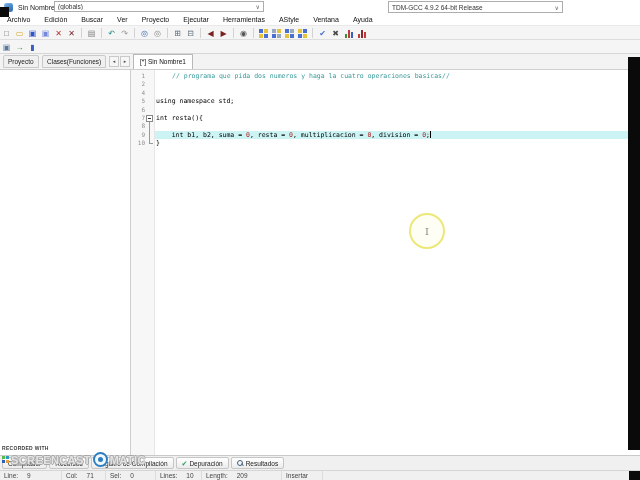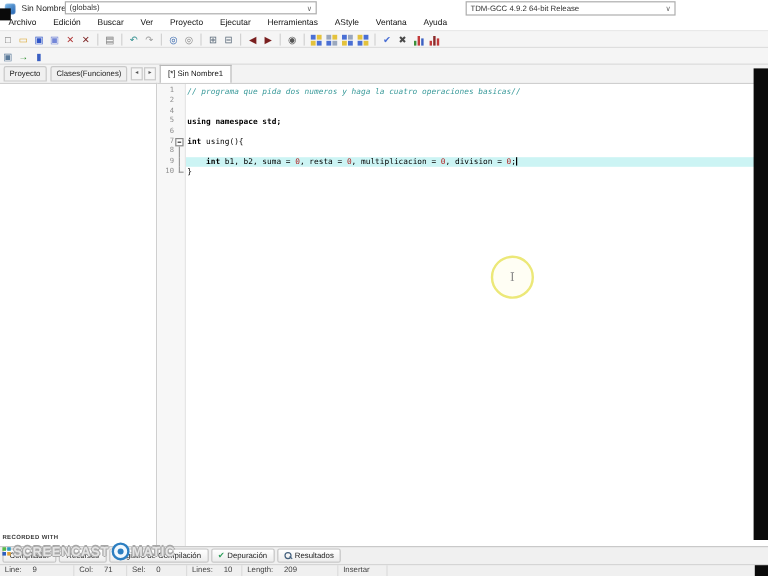--- a/index.html
+++ b/index.html
@@ -55,23 +55,23 @@
               border-right:1px solid #cfcfcf;border-top:1px solid #cfcfcf;box-sizing:border-box;}
   .editor{position:absolute;left:131px;top:69px;width:509px;height:386px;background:#fff;
           border-top:1px solid #cfcfcf;box-sizing:border-box;}
   .gutter-col{position:absolute;left:0;top:0;bottom:0;width:23px;background:#f7f7f7;border-right:1px solid #e6e6e6;}
   .lines{position:absolute;left:0;top:2px;right:0;}
   .ed-line{position:relative;height:8.4px;font-family:"DejaVu Sans Mono",monospace;font-size:6.5px;
            line-height:8.4px;white-space:pre;}
   .ed-line.hl{background:linear-gradient(to right,transparent 24px,#ccf4f4 24px);}
   .ln{position:absolute;left:0;width:14px;text-align:right;color:#8f8f8f;font-size:6px;}
   .code{position:absolute;left:25px;top:0;}
-  .c-comment{color:#3a9a9a;font-style:italic;}
+  .c-comment{color:#3a9a9a;margin-left:16px;}
   .c-preproc{color:#0e7d0e;}
-  .c-keyword{color:#000;font-weight:bold;}
+  .c-keyword{color:#000;font-weight:normal;}
   .c-plain{color:#000;}
   .c-number{color:#b22222;}
   .fold-start{position:absolute;left:15px;top:1px;width:7px;height:7px;border:1px solid #888;background:#fff;box-sizing:border-box;}
   .fold-start::before{content:"";position:absolute;left:1px;top:2px;width:3px;height:1px;background:#333;}
   .fold-mid{position:absolute;left:18px;top:0;width:1px;height:8.4px;background:#999;}
   .fold-endv{position:absolute;left:18px;top:0;width:1px;height:5px;background:#999;}
   .fold-endh{position:absolute;left:18px;top:4px;width:4px;height:1px;background:#999;}
   .caret{display:inline-block;width:1px;height:7px;background:#000;vertical-align:-1px;}
 
   
@@ -266,21 +266,21 @@
 
 <div class="left-panel"></div>
 <div class="editor">
   <div class="gutter-col"></div>
   <div class="lines" id="lines">
       <div class="ed-line"><span class="ln">1</span><span class="code"><span class="c-comment">// programa que pida dos numeros y haga la cuatro operaciones basicas//</span></span></div>
       <div class="ed-line"><span class="ln">2</span><span class="code"></span></div>
       <div class="ed-line"><span class="ln">4</span><span class="code"></span></div>
       <div class="ed-line"><span class="ln">5</span><span class="code"><span class="c-keyword">using namespace std;</span></span></div>
       <div class="ed-line"><span class="ln">6</span><span class="code"></span></div>
-      <div class="ed-line"><span class="ln">7</span><span class="fold-start"></span><span class="code"><span class="c-keyword">int</span><span class="c-plain"> using(){</span></span></div>
+      <div class="ed-line"><span class="ln">7</span><span class="fold-start"></span><span class="code"><span class="c-keyword">int</span><span class="c-plain"> resta(){</span></span></div>
       <div class="ed-line"><span class="ln">8</span><span class="fold-mid"></span><span class="code"></span></div>
       <div class="ed-line hl"><span class="ln">9</span><span class="fold-mid"></span><span class="code"><span class="c-plain">    </span><span class="c-keyword">int</span><span class="c-plain"> b1, b2, suma = </span><span class="c-number">0</span><span class="c-plain">, resta = </span><span class="c-number">0</span><span class="c-plain">, multiplicacion = </span><span class="c-number">0</span><span class="c-plain">, division = </span><span class="c-number">0</span><span class="c-plain">;</span><span class="caret"></span></span></div>
       <div class="ed-line"><span class="ln">10</span><span class="fold-endv"></span><span class="fold-endh"></span><span class="code"><span class="c-plain">}</span></span></div>
     </div>
 </div>
 
 <div class="bottom-tabs" id="bottom-tabs">
     <div class="btab">
       <span>Compilador</span>
     </div>

